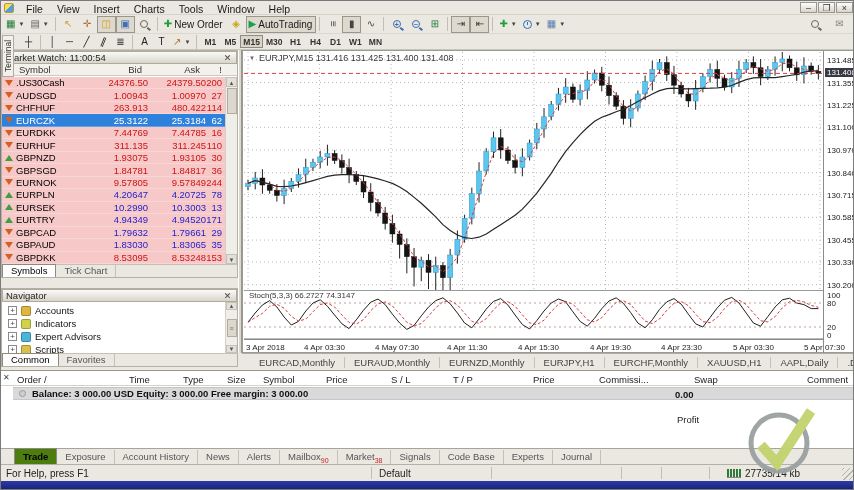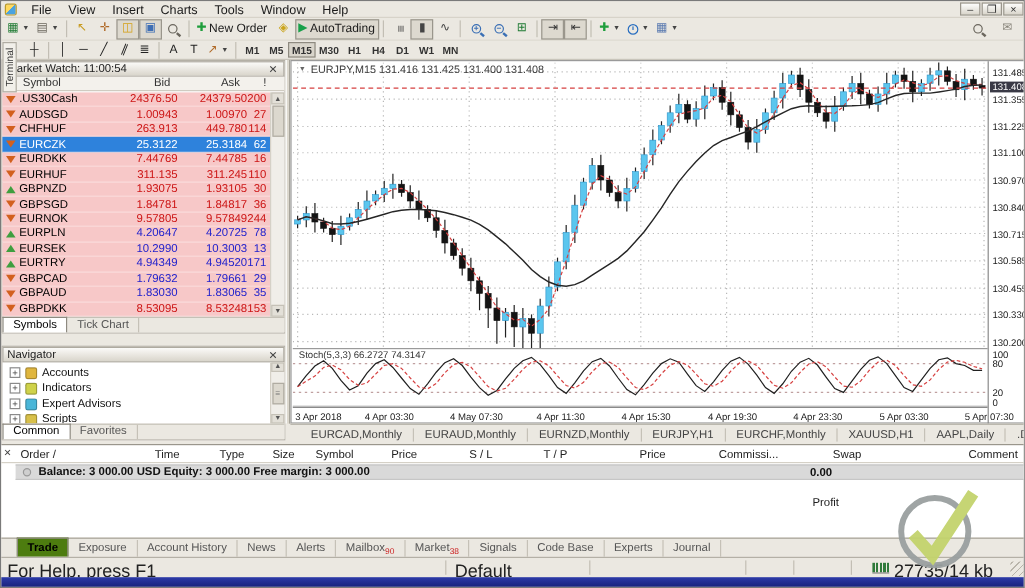--- a/index.html
+++ b/index.html
@@ -93,21 +93,21 @@
   #balance-row{position:absolute;left:12px;top:16px;right:0;height:13px;background:#d9d9d9;border-top:1px solid #c6c6c6;border-bottom:1px solid #c6c6c6;font-size:9.5px;font-weight:bold;color:#111;display:flex;align-items:center}
   #balance-row .dot{width:7px;height:7px;border-radius:50%;background:#cfcfcf;border:1px solid #9a9a9a;margin:0 6px 0 6px}
   #profit-val{position:absolute;left:662px;top:0;height:13px;line-height:13px;font-weight:bold}
   .side-label{position:absolute;left:1px;top:76px;transform:rotate(-90deg);transform-origin:0 0;font-size:8.5px;color:#333;background:#f2f0ea;border:1px solid #b0aca2;padding:0 4px;line-height:10px}
   #bottom-tabs{position:absolute;left:0;top:447px;width:854px;height:16px;background:#ebe8e1;border-top:1px solid #a8a49a;display:flex;align-items:flex-end;padding-left:13px;font-size:9.5px}
   .btab{padding:0 8px;color:#555;height:14px;line-height:14px;border-right:1px solid #c5c1b7;white-space:nowrap}
   .btab.active{background:#4d7c0f;color:#000;font-weight:bold;border:1px solid #8e8a80;border-bottom:none;height:16px;line-height:15px}
   .badge{font-size:7px;color:#cc2222;vertical-align:sub}
 
   
-  #statusbar{position:absolute;left:0;top:463px;width:854px;height:17px;background:#ebe8e1;border-top:1px solid #b4b0a6;font-size:15px;color:#222}
+  #statusbar{position:absolute;left:0;top:463px;width:854px;height:17px;background:#ebe8e1;border-top:1px solid #b4b0a6;font-size:10px;color:#222}
   #statusbar .txt{position:absolute;left:5px;top:3px}
   .sdiv{position:absolute;top:2px;width:1px;height:12px;background:#c2beb4}
   #profile-cell{position:absolute;left:378px;top:3px}
   #connbars{position:absolute;left:726px;top:4px;width:14px;height:9px;background:repeating-linear-gradient(90deg,#2f7a3a 0 2px,transparent 2px 3px);border-bottom:1px solid #888}
   #conn-text{position:absolute;left:744px;top:3px}
   .grip-corner{position:absolute;right:1px;bottom:1px;width:12px;height:12px;background:repeating-linear-gradient(315deg,transparent 0 3px,#b8b4aa 3px 4px)}
   #navy-strip{position:absolute;left:0;top:480px;width:854px;height:10px;background:linear-gradient(#2c3aa8,#141e72)}
 
   #watermark{position:absolute;left:742px;top:402px;z-index:20;opacity:.95}
 </style>
@@ -288,21 +288,21 @@
           <span class="v" style="color: rgb(204, 21, 21);">1.00943</span>
           <span class="v" style="color: rgb(204, 21, 21);">1.00970</span>
           <span class="sp" style="color: rgb(204, 21, 21);">27</span>
         </div>
         <div class="mwrow">
           <span class="sym">
             <span class="arr down"></span>
             <span>CHFHUF</span>
           </span>
           <span class="v" style="color: rgb(204, 21, 21);">263.913</span>
-          <span class="v" style="color: rgb(204, 21, 21);">449.780</span>
+          <span class="v" style="color: rgb(204, 21, 21);">480.422</span>
           <span class="sp" style="color: rgb(204, 21, 21);">114</span>
         </div>
         <div class="mwrow sel">
           <span class="sym">
             <span class="arr down"></span>
             <span>EURCZK</span>
           </span>
           <span class="v" style="color: rgb(255, 255, 255);">25.3122</span>
           <span class="v" style="color: rgb(255, 255, 255);">25.3184</span>
           <span class="sp" style="color: rgb(255, 255, 255);">62</span>

